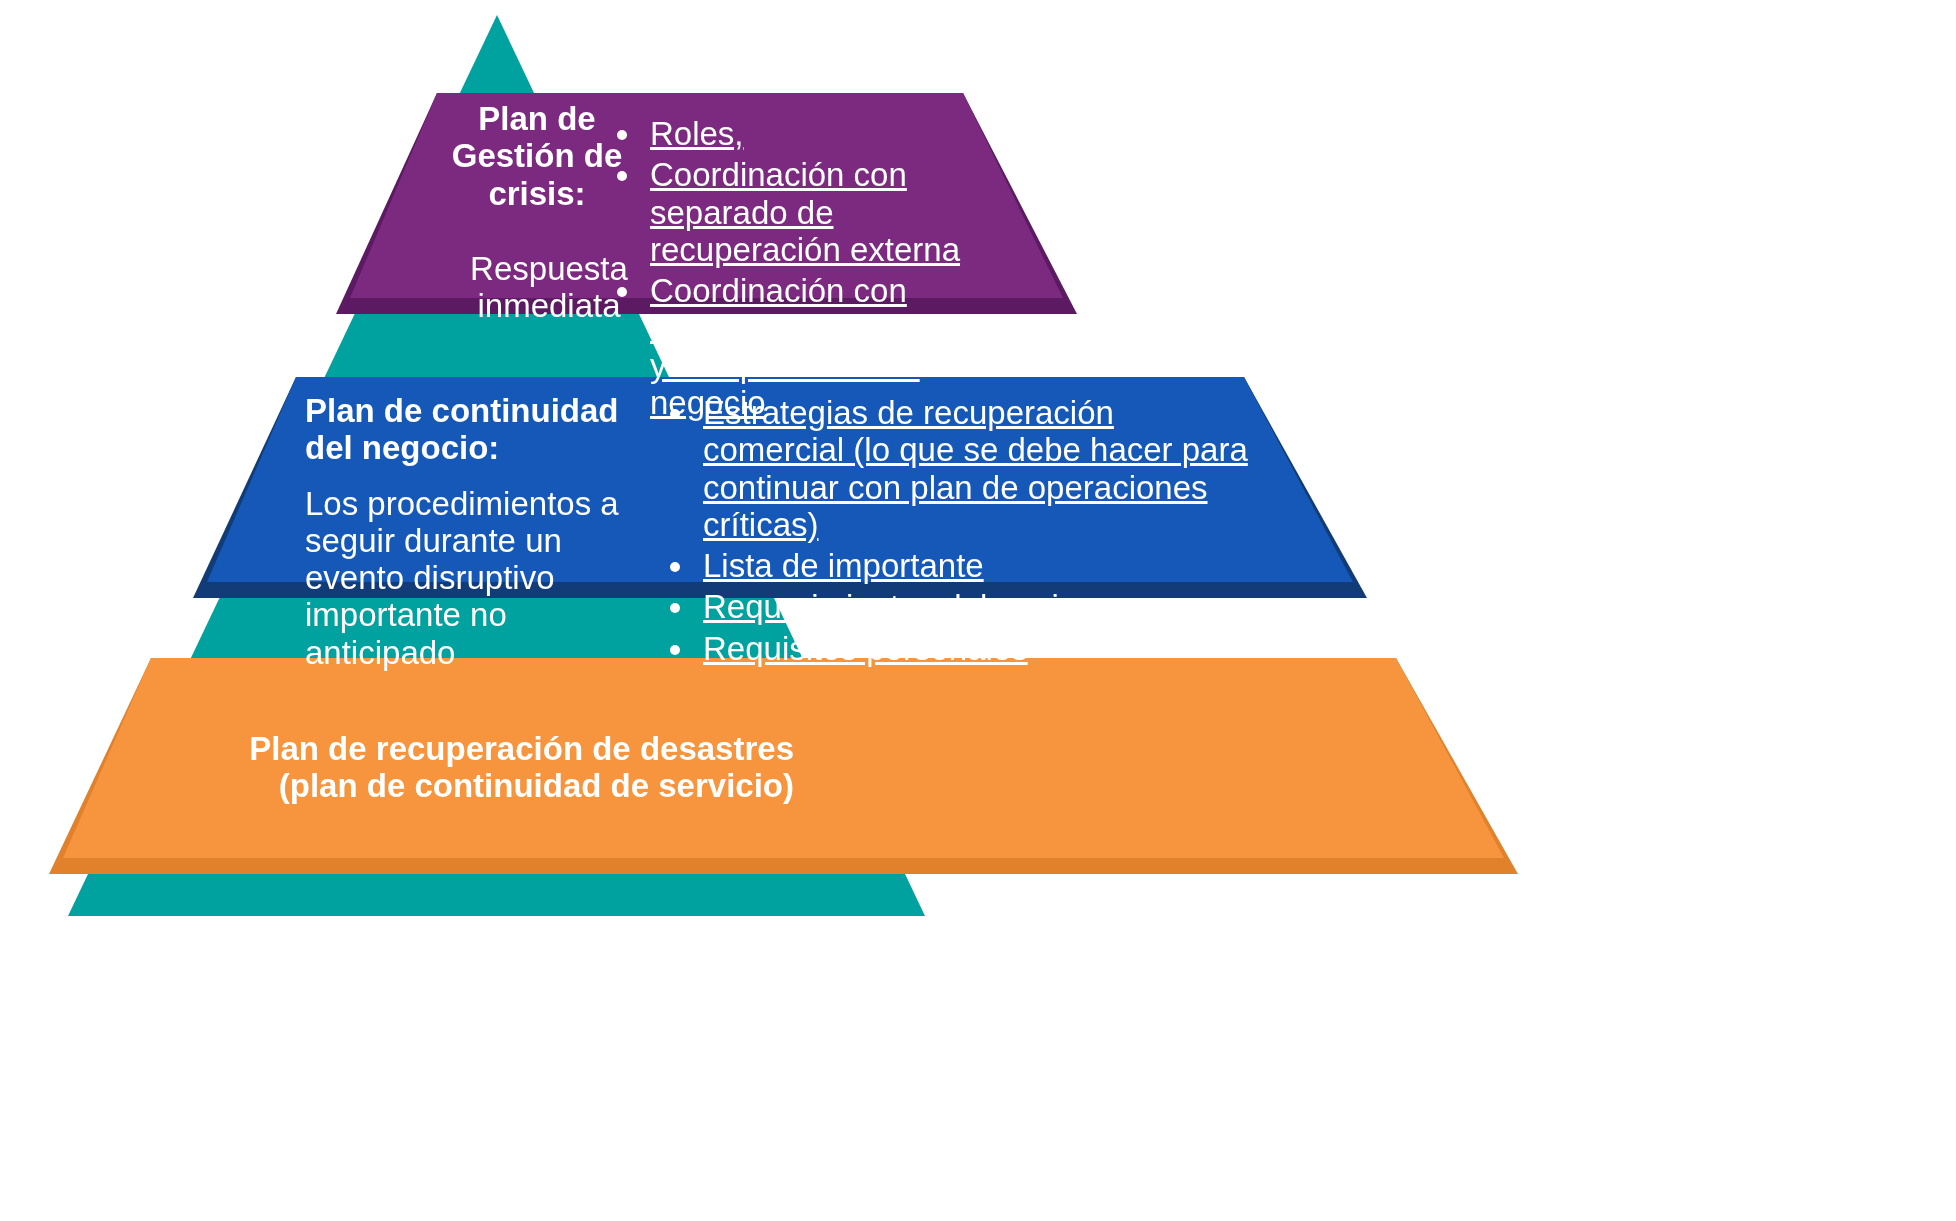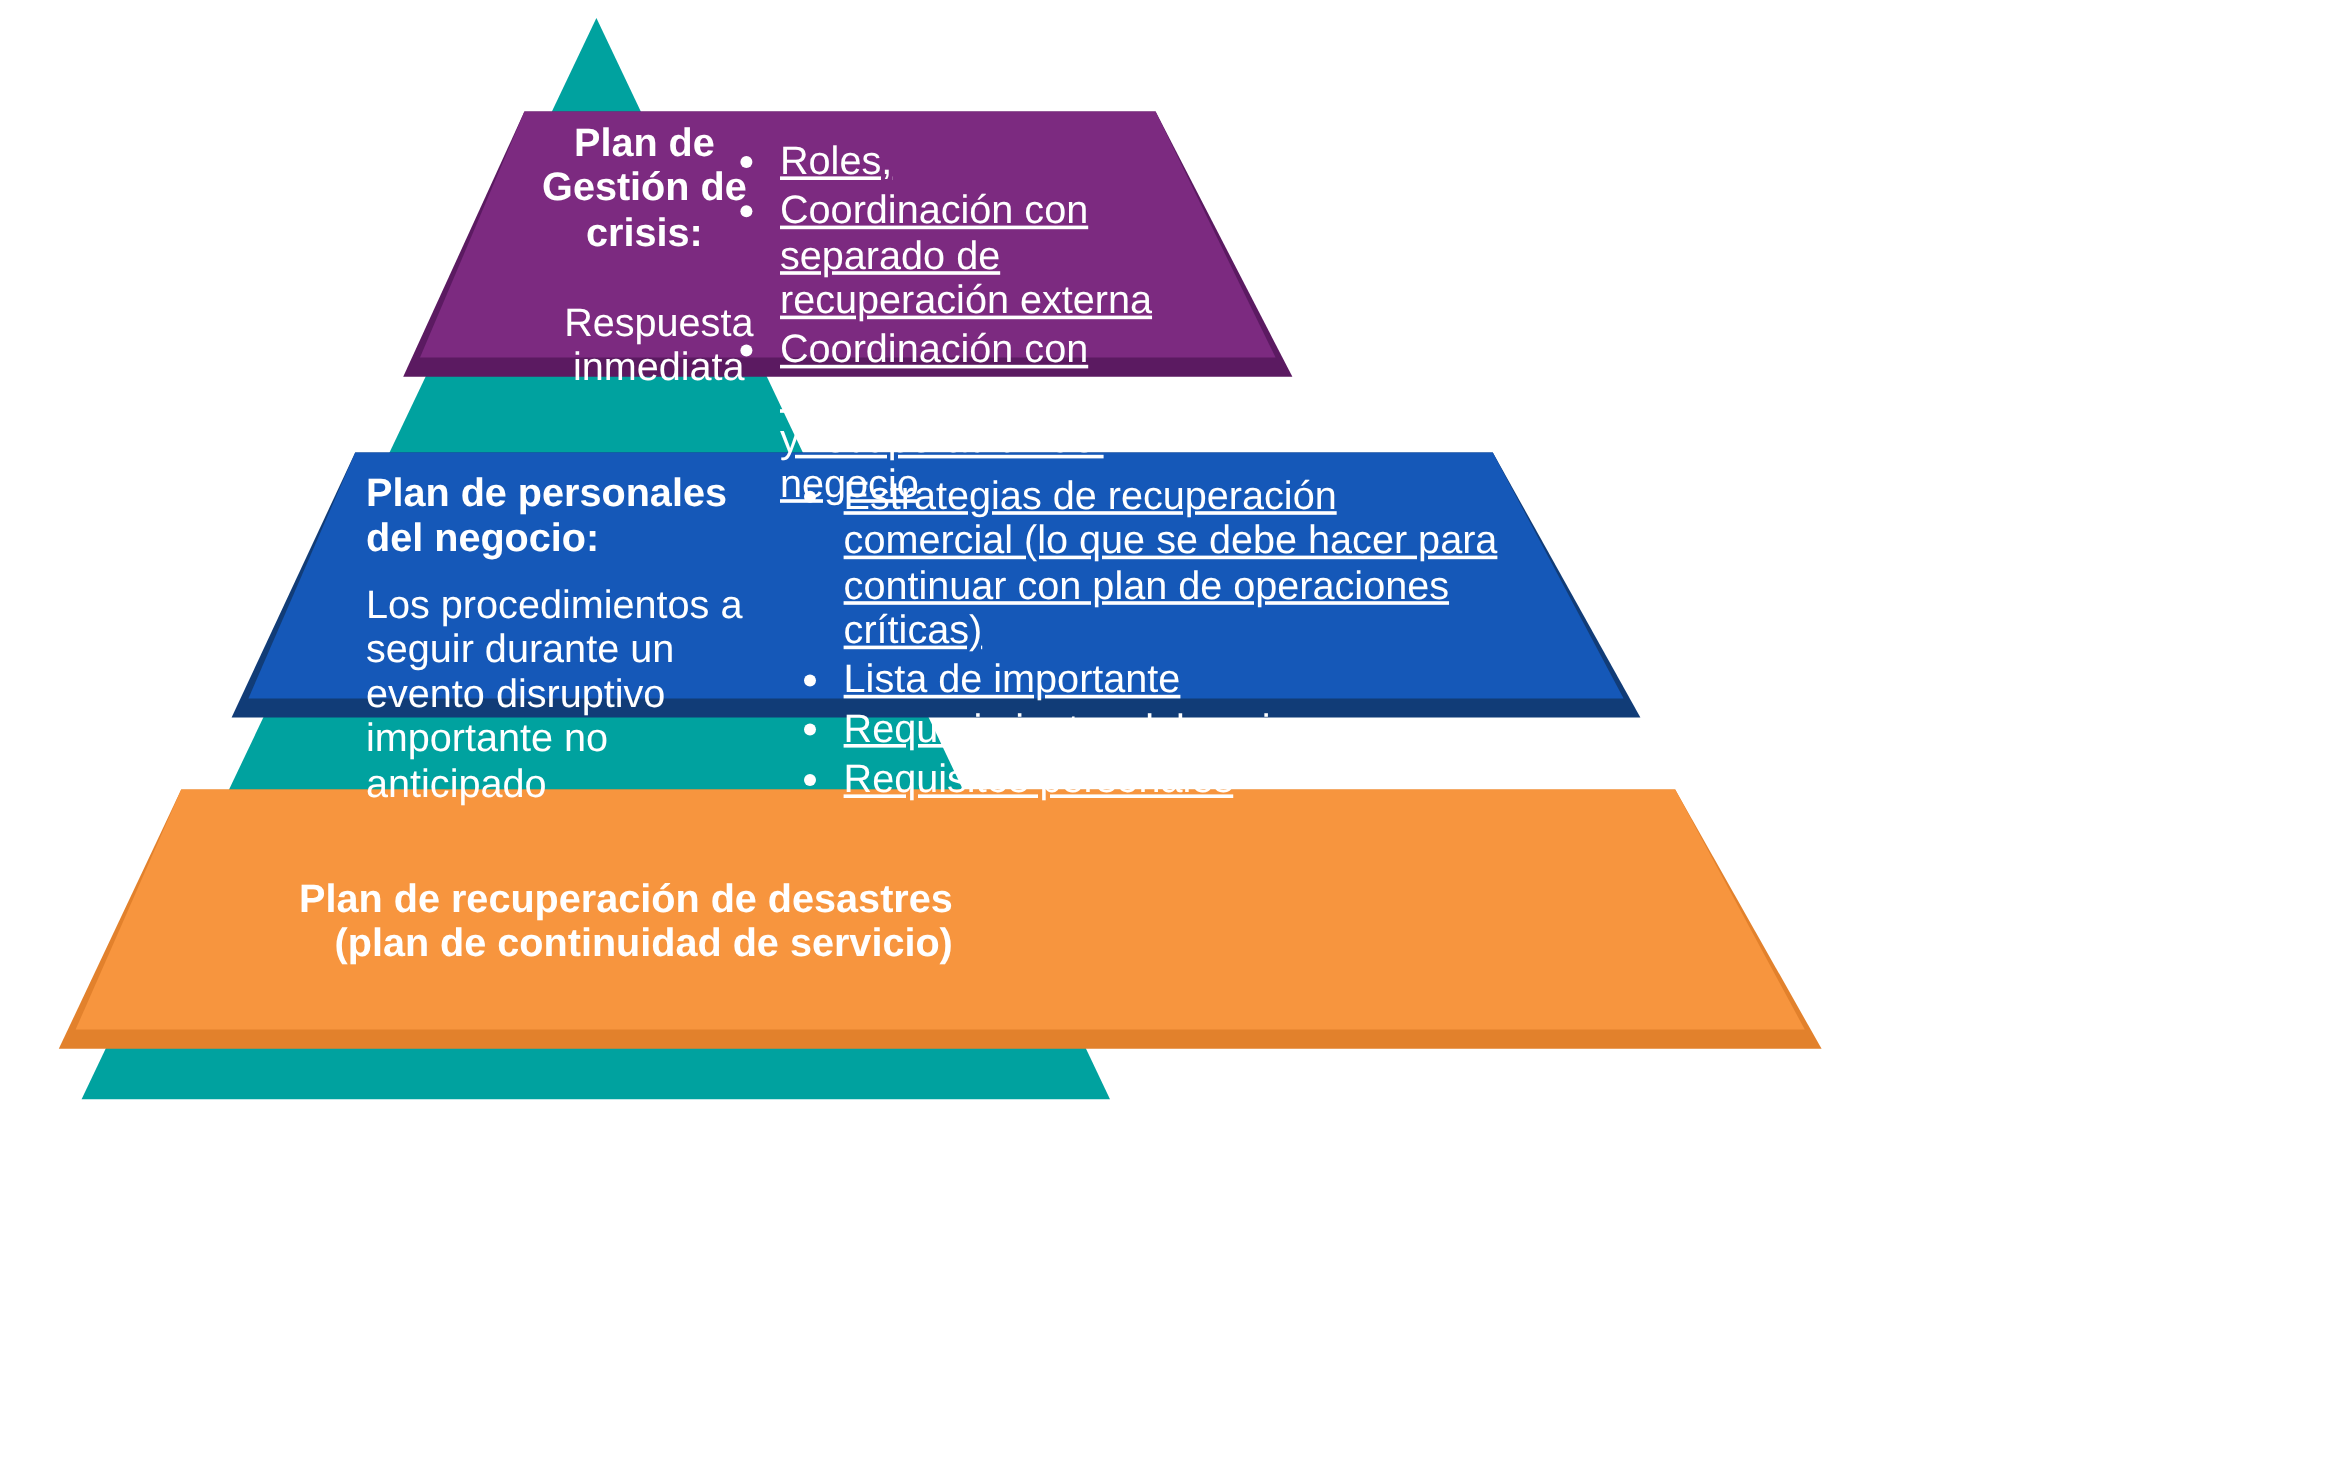--- a/index.html
+++ b/index.html
@@ -66,21 +66,21 @@
 
   <div class="txt center" style="left:440px; top:230px; width:218px;margin-top:20px;">Respuesta inmediata</div>
 
   <ul class="bullets txt" style="left:612px; top:115px; width:348px;">
     <li>Roles,</li>
     <li>Coordinación con separado de recuperación externa</li>
     <li>Coordinación con equipos de continuidad y recuperación del negocio</li>
   </ul>
 
   <div class="txt band-title-block" style="left:305px; top:392px; width:355px;">
-    <div class="band-title bold">Plan de personales del negocio:</div>
+    <div class="band-title bold">Plan de continuidad del negocio:</div>
     <div>Los procedimientos a seguir durante un evento disruptivo importante no anticipado</div>
   </div>
 
   <ul class="bullets txt" style="left:665px; top:394px; width:555px;">
     <li>Estrategias de recuperación comercial (lo que se debe hacer para continuar con plan de operaciones críticas)</li>
     <li>Lista de importante</li>
     <li>Requerimientos del equipo</li>
     <li>Requisitos personales</li>
   </ul>
 

